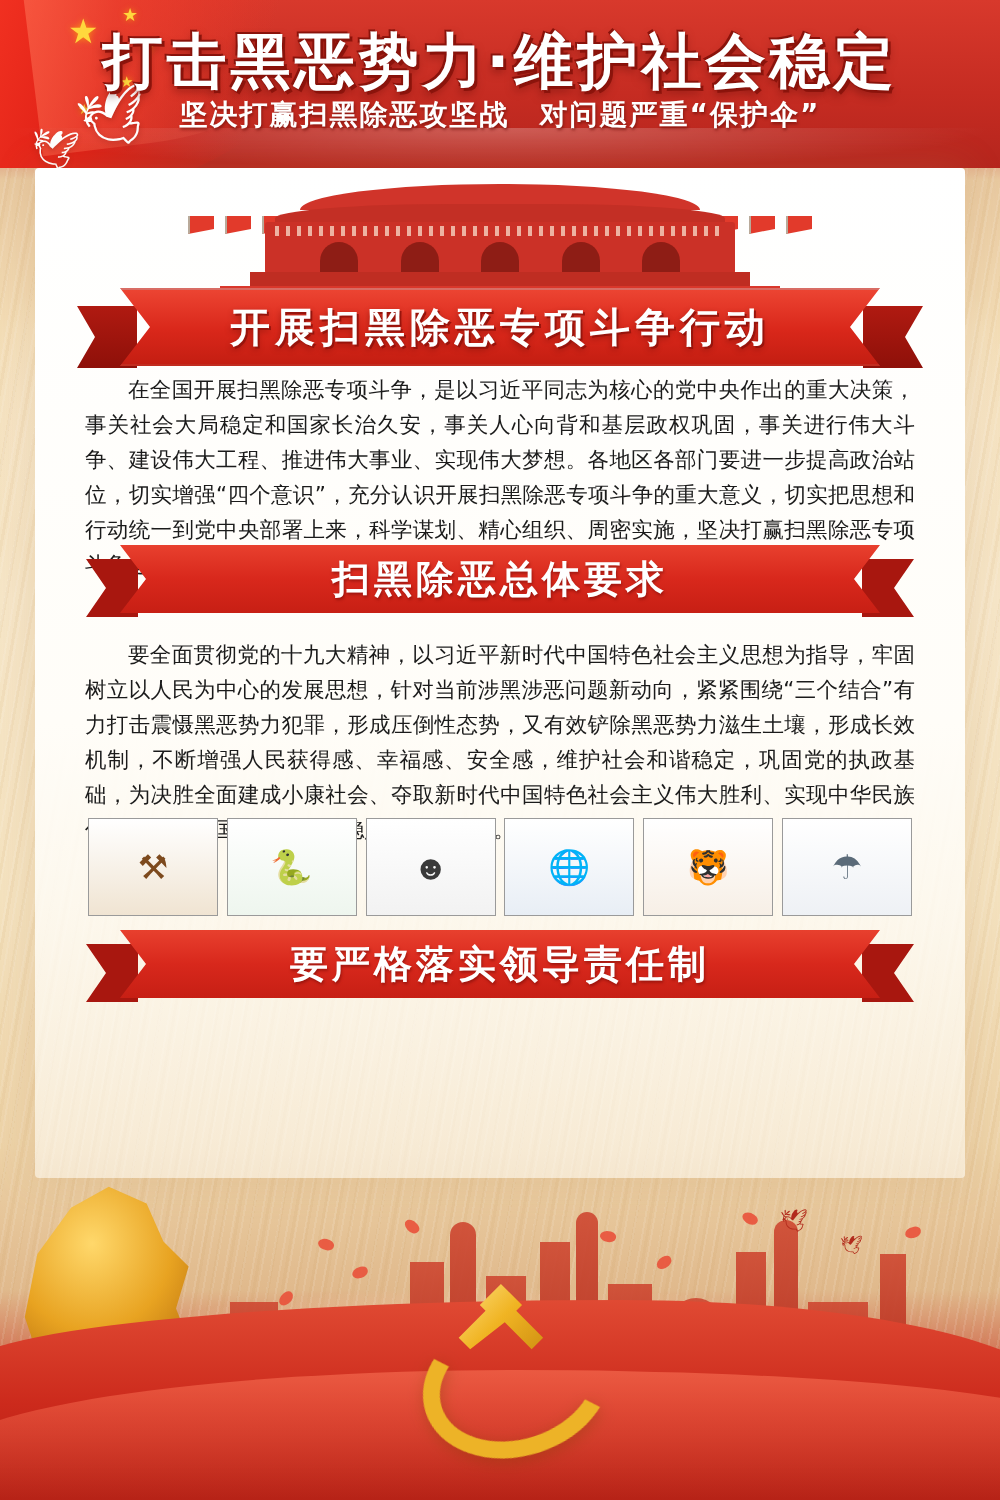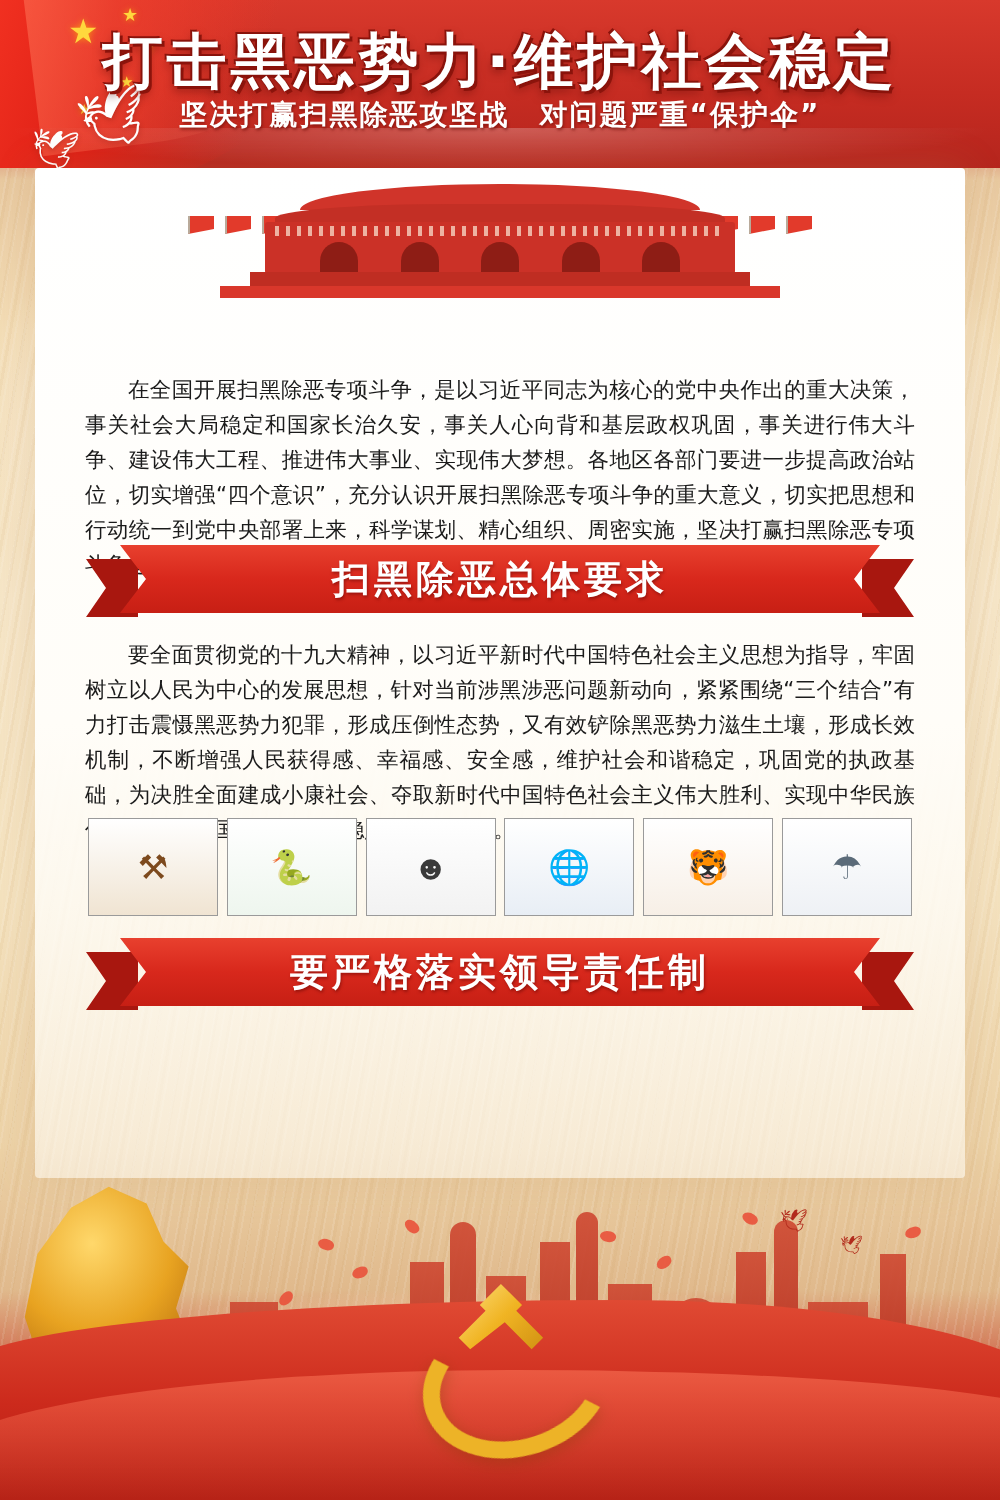--- a/index.html
+++ b/index.html
@@ -471,20 +471,27 @@
         <span></span>
         <span></span>
         <span></span>
         <span></span>
         <span></span>
       </div>
     <div class="gate-base"></div>
     <div class="gate-plaza"></div>
   </div>
 
+  <div class="ribbon-action">
+    <div class="tail-l"></div>
+    <div class="tail-r"></div>
+    <div class="band">
+      <span>开展扫黑除恶专项斗争行动</span>
+    </div>
+  </div>
 
   <div class="para" style="top:372px;">在全国开展扫黑除恶专项斗争，是以习近平同志为核心的党中央作出的重大决策，事关社会大局稳定和国家长治久安，事关人心向背和基层政权巩固，事关进行伟大斗争、建设伟大工程、推进伟大事业、实现伟大梦想。各地区各部门要进一步提高政治站位，切实增强“四个意识”，充分认识开展扫黑除恶专项斗争的重大意义，切实把思想和行动统一到党中央部署上来，科学谋划、精心组织、周密实施，坚决打赢扫黑除恶专项斗争这场攻坚仗。</div>
 
   <div class="ribbon" style="top:545px;">
     <div class="tail-l"></div>
     <div class="tail-r"></div>
     <div class="band notch-both">
       <span>扫黑除恶总体要求</span>
     </div>
   </div>
@@ -505,21 +512,21 @@
         <span class="ink">🌐</span>
       </div>
     <div class="cell c5">
         <span class="ink">🐯</span>
       </div>
     <div class="cell c6">
         <span class="ink">☂</span>
       </div>
   </div>
 
-  <div class="ribbon" style="top:930px;margin-top:8px;">
+  <div class="ribbon" style="top:930px;">
     <div class="tail-l"></div>
     <div class="tail-r"></div>
     <div class="band notch-both">
       <span>要严格落实领导责任制</span>
     </div>
   </div>
 
 
   <div class="bottom-scene">
     <div class="glow-bottom"></div>

